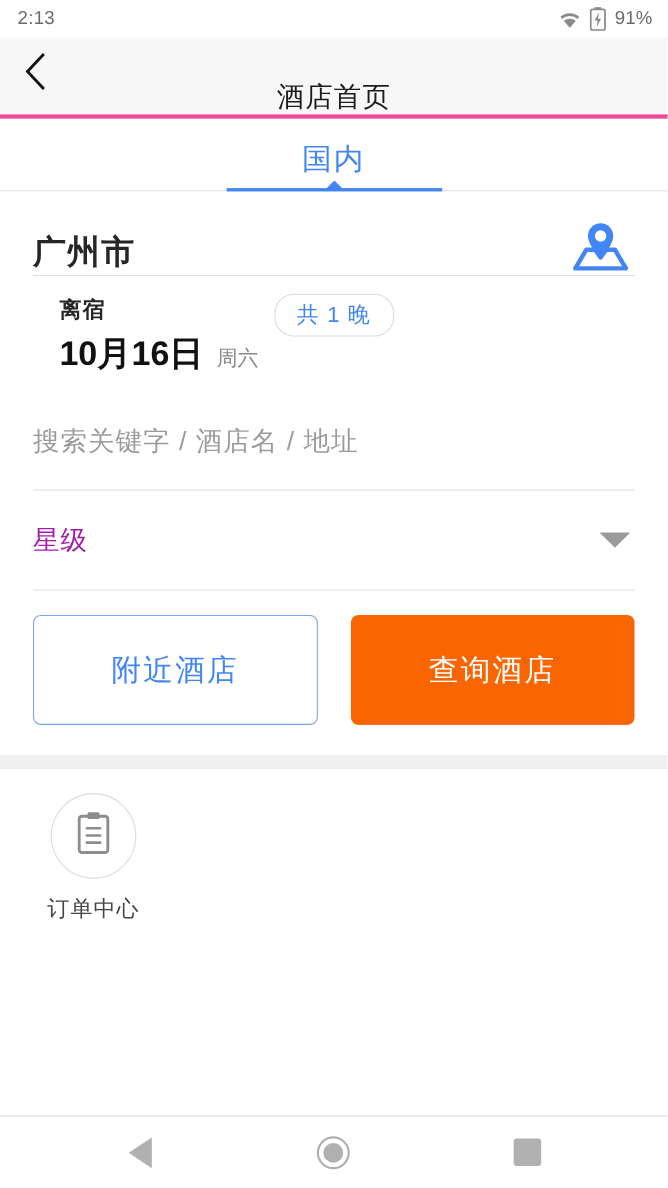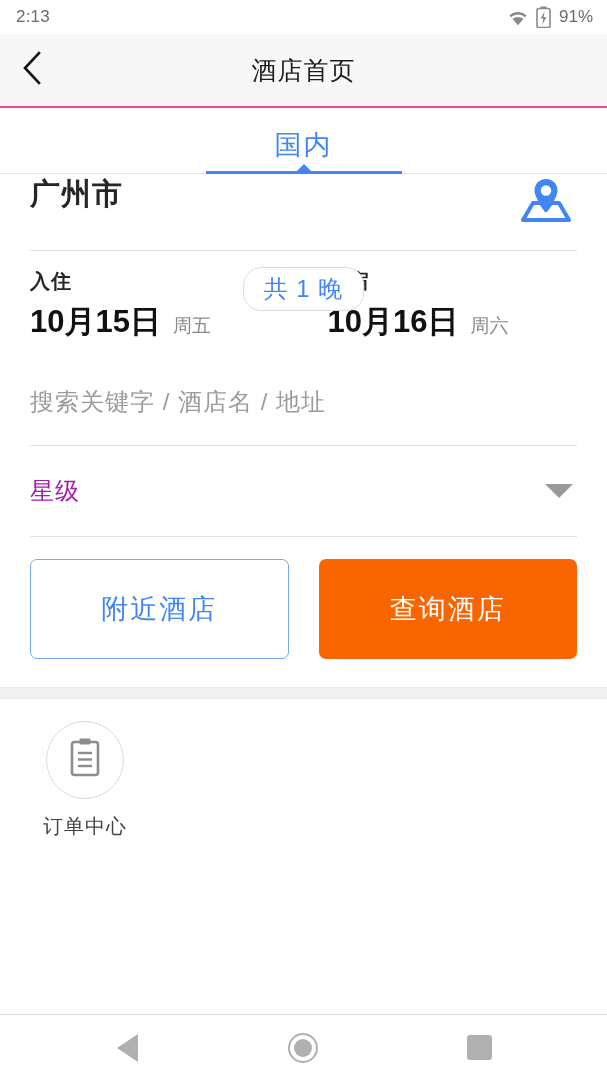--- a/index.html
+++ b/index.html
@@ -53,23 +53,23 @@
   }
   .icon-wifi { display: block; }
   .icon-batt { display: block; }
 
   
   .app-bar {
     height: 74px;
     flex: 0 0 74px;
     background: #f7f7f7;
     display: flex;
-    align-items: center;
+    align-items: flex-end;
     position: relative;
-    border-bottom: 2px solid #ec4899;
+    border-bottom: 4px solid #ec4899;
   }
   .back-btn {
     width: 64px;
     height: 74px;
     display: flex;
     align-items: center;
     justify-content: center;
     cursor: pointer;
   }
   .app-title {
@@ -127,21 +127,21 @@
 
   
   .card {
     background: #ffffff;
     padding: 0 30px;
   }
 
   .row-city {
     height: 76px;
     display: flex;
-    align-items: flex-start;
+    align-items: flex-end;
     justify-content: space-between;
     cursor: pointer;
   }
   .city-name {
     font-size: 30px;
     font-weight: bold;
     color: #262626;
     letter-spacing: 1px;
   }
   .map-icon { display: block; }
@@ -186,21 +186,21 @@
     color: #8a8a8a;
   }
   .nights-pill {
     position: absolute;
     left: 50%;
     top: 16px;
     transform: translateX(-50%);
     border: 1px solid #dcdcdc;
     border-radius: 18px;
     padding: 5px 20px;
-    font-size: 24px;
+    font-size: 20px;
     color: #4285f4;
     background: #ffffff;
     letter-spacing: 1px;
     white-space: nowrap;
     cursor: pointer;
   }
 
   .row-search {
     height: 86px;
     display: flex;
@@ -411,27 +411,20 @@
           <path d="M8 46 L18 29 L26 29 L31 36 L36 29 L44 29 L54 46 Z" fill="none" stroke="#4285f4" stroke-width="4" stroke-linejoin="round"></path>
           <path d="M31 5 a11.5 11.5 0 0 1 11.5 11.5 c0 8.5 -11.5 21 -11.5 21 s-11.5 -12.5 -11.5 -21 A11.5 11.5 0 0 1 31 5 Z" fill="#4285f4"></path>
           <circle cx="31" cy="16.5" r="5.2" fill="#ffffff"></circle>
         </svg>
       </span>
     </div>
 
     <div class="divider"></div>
 
     <div class="row-dates">
-      <div class="date-col">
-        <div class="date-caption">入住</div>
-        <div class="date-line">
-          <span class="date-main">10月15日</span>
-          <span class="date-week">周五</span>
-        </div>
-      </div>
 
       <div class="nights-pill">共 1 晚</div>
 
       <div class="date-col right">
         <div class="date-caption">离宿</div>
         <div class="date-line">
           <span class="date-main">10月16日</span>
           <span class="date-week">周六</span>
         </div>
       </div>

